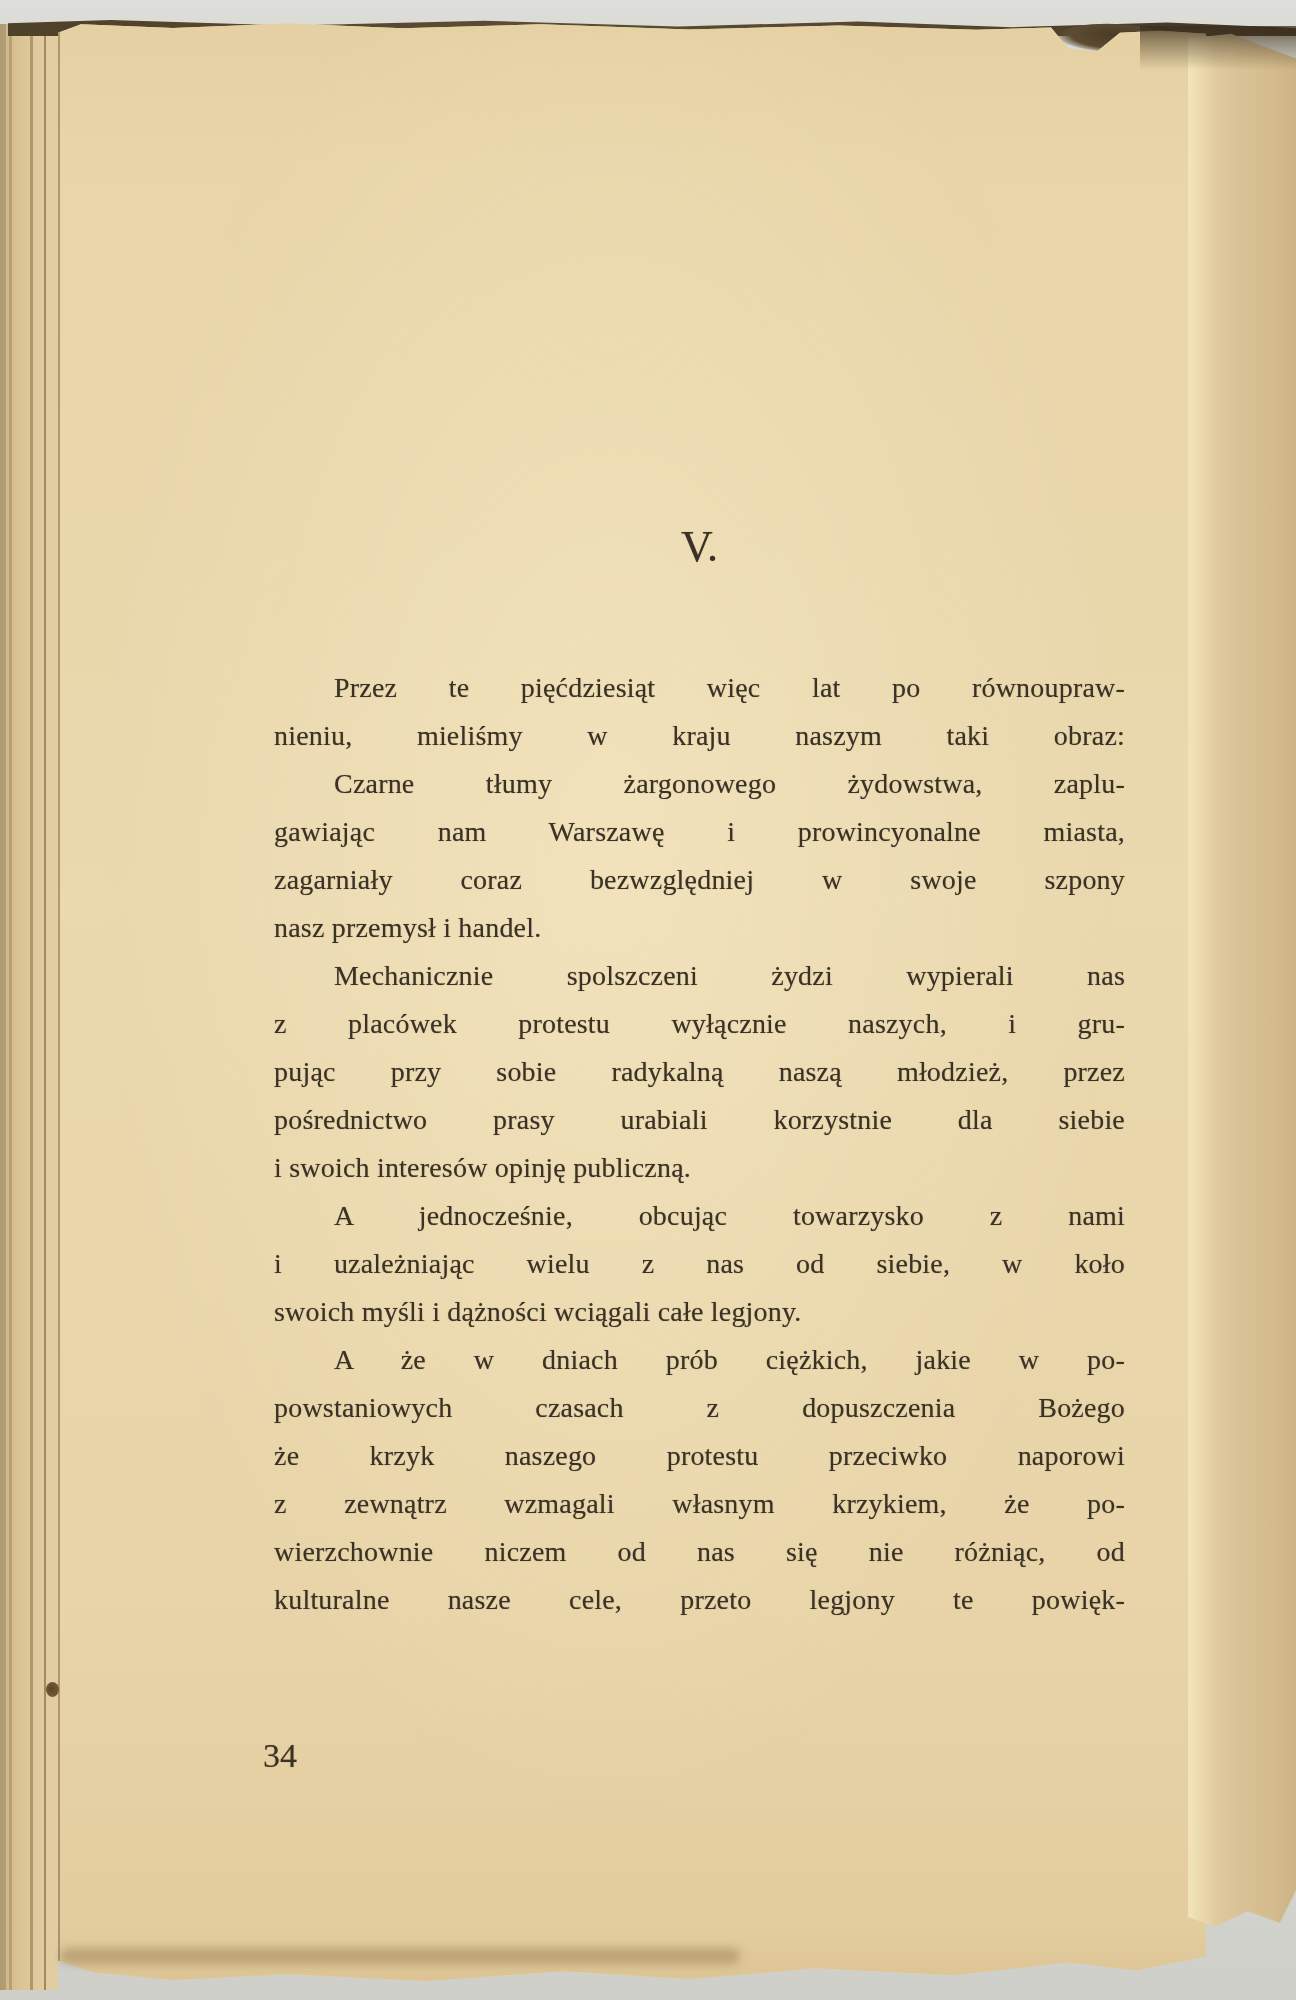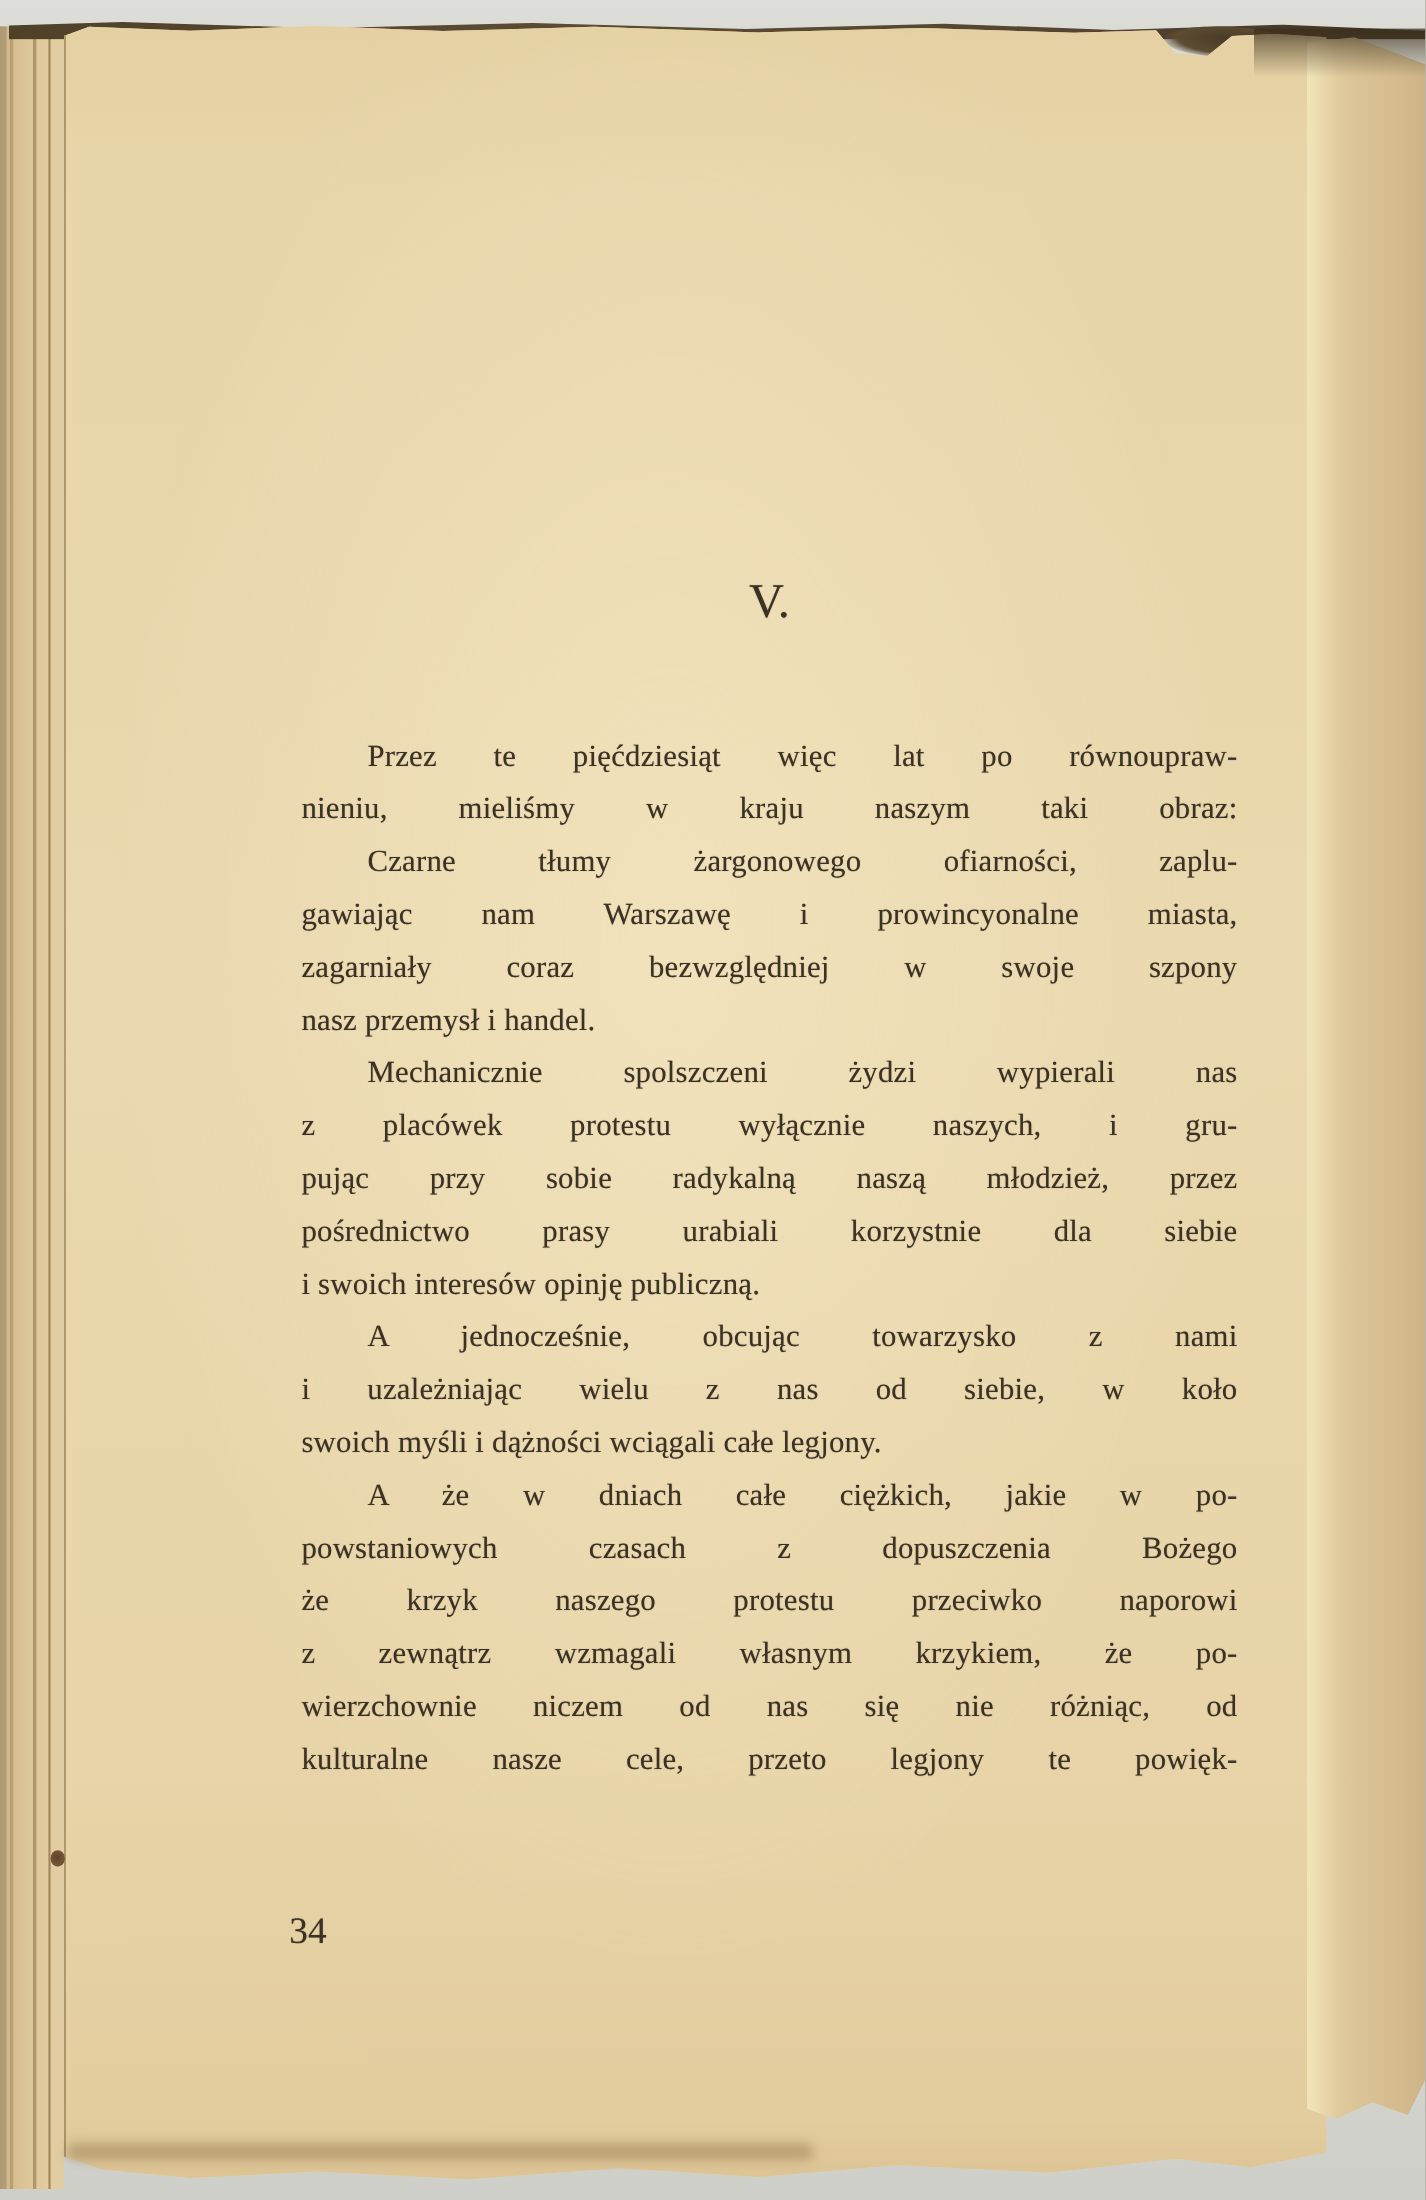--- a/index.html
+++ b/index.html
@@ -75,33 +75,33 @@
   <div class="gutter"></div>
   <div class="gutter-shadow"></div>
   <div class="bottom-smudge"></div>
   <div class="ink-spot"></div>
 
   <div class="textlayer">
     <div class="heading">V.</div>
     <div class="body" id="body-lines">
         <div class="bline ind">Przez te pięćdziesiąt więc lat po równoupraw-</div>
         <div class="bline">nieniu, mieliśmy w kraju naszym taki obraz:</div>
-        <div class="bline ind">Czarne tłumy żargonowego ofiarności, zaplu-</div>
+        <div class="bline ind">Czarne tłumy żargonowego żydowstwa, zaplu-</div>
         <div class="bline">gawiając nam Warszawę i prowincyonalne miasta,</div>
         <div class="bline">zagarniały coraz bezwzględniej w swoje szpony</div>
         <div class="bline end">nasz przemysł i handel.</div>
         <div class="bline ind">Mechanicznie spolszczeni żydzi wypierali nas</div>
         <div class="bline">z placówek protestu wyłącznie naszych, i gru-</div>
         <div class="bline">pując przy sobie radykalną naszą młodzież, przez</div>
         <div class="bline">pośrednictwo prasy urabiali korzystnie dla siebie</div>
         <div class="bline end">i swoich interesów opinję publiczną.</div>
         <div class="bline ind">A jednocześnie, obcując towarzysko z nami</div>
         <div class="bline">i uzależniając wielu z nas od siebie, w koło</div>
         <div class="bline end">swoich myśli i dążności wciągali całe legjony.</div>
-        <div class="bline ind">A że w dniach całe ciężkich, jakie w po-</div>
+        <div class="bline ind">A że w dniach prób ciężkich, jakie w po-</div>
         <div class="bline">powstaniowych czasach z dopuszczenia Bożego</div>
         <div class="bline">że krzyk naszego protestu przeciwko naporowi</div>
         <div class="bline">z zewnątrz wzmagali własnym krzykiem, że po-</div>
         <div class="bline">wierzchownie niczem od nas się nie różniąc, od</div>
         <div class="bline">kulturalne nasze cele, przeto legjony te powięk-</div>
       </div>
     <div class="pageno">34</div>
   </div>
 
 </div>

